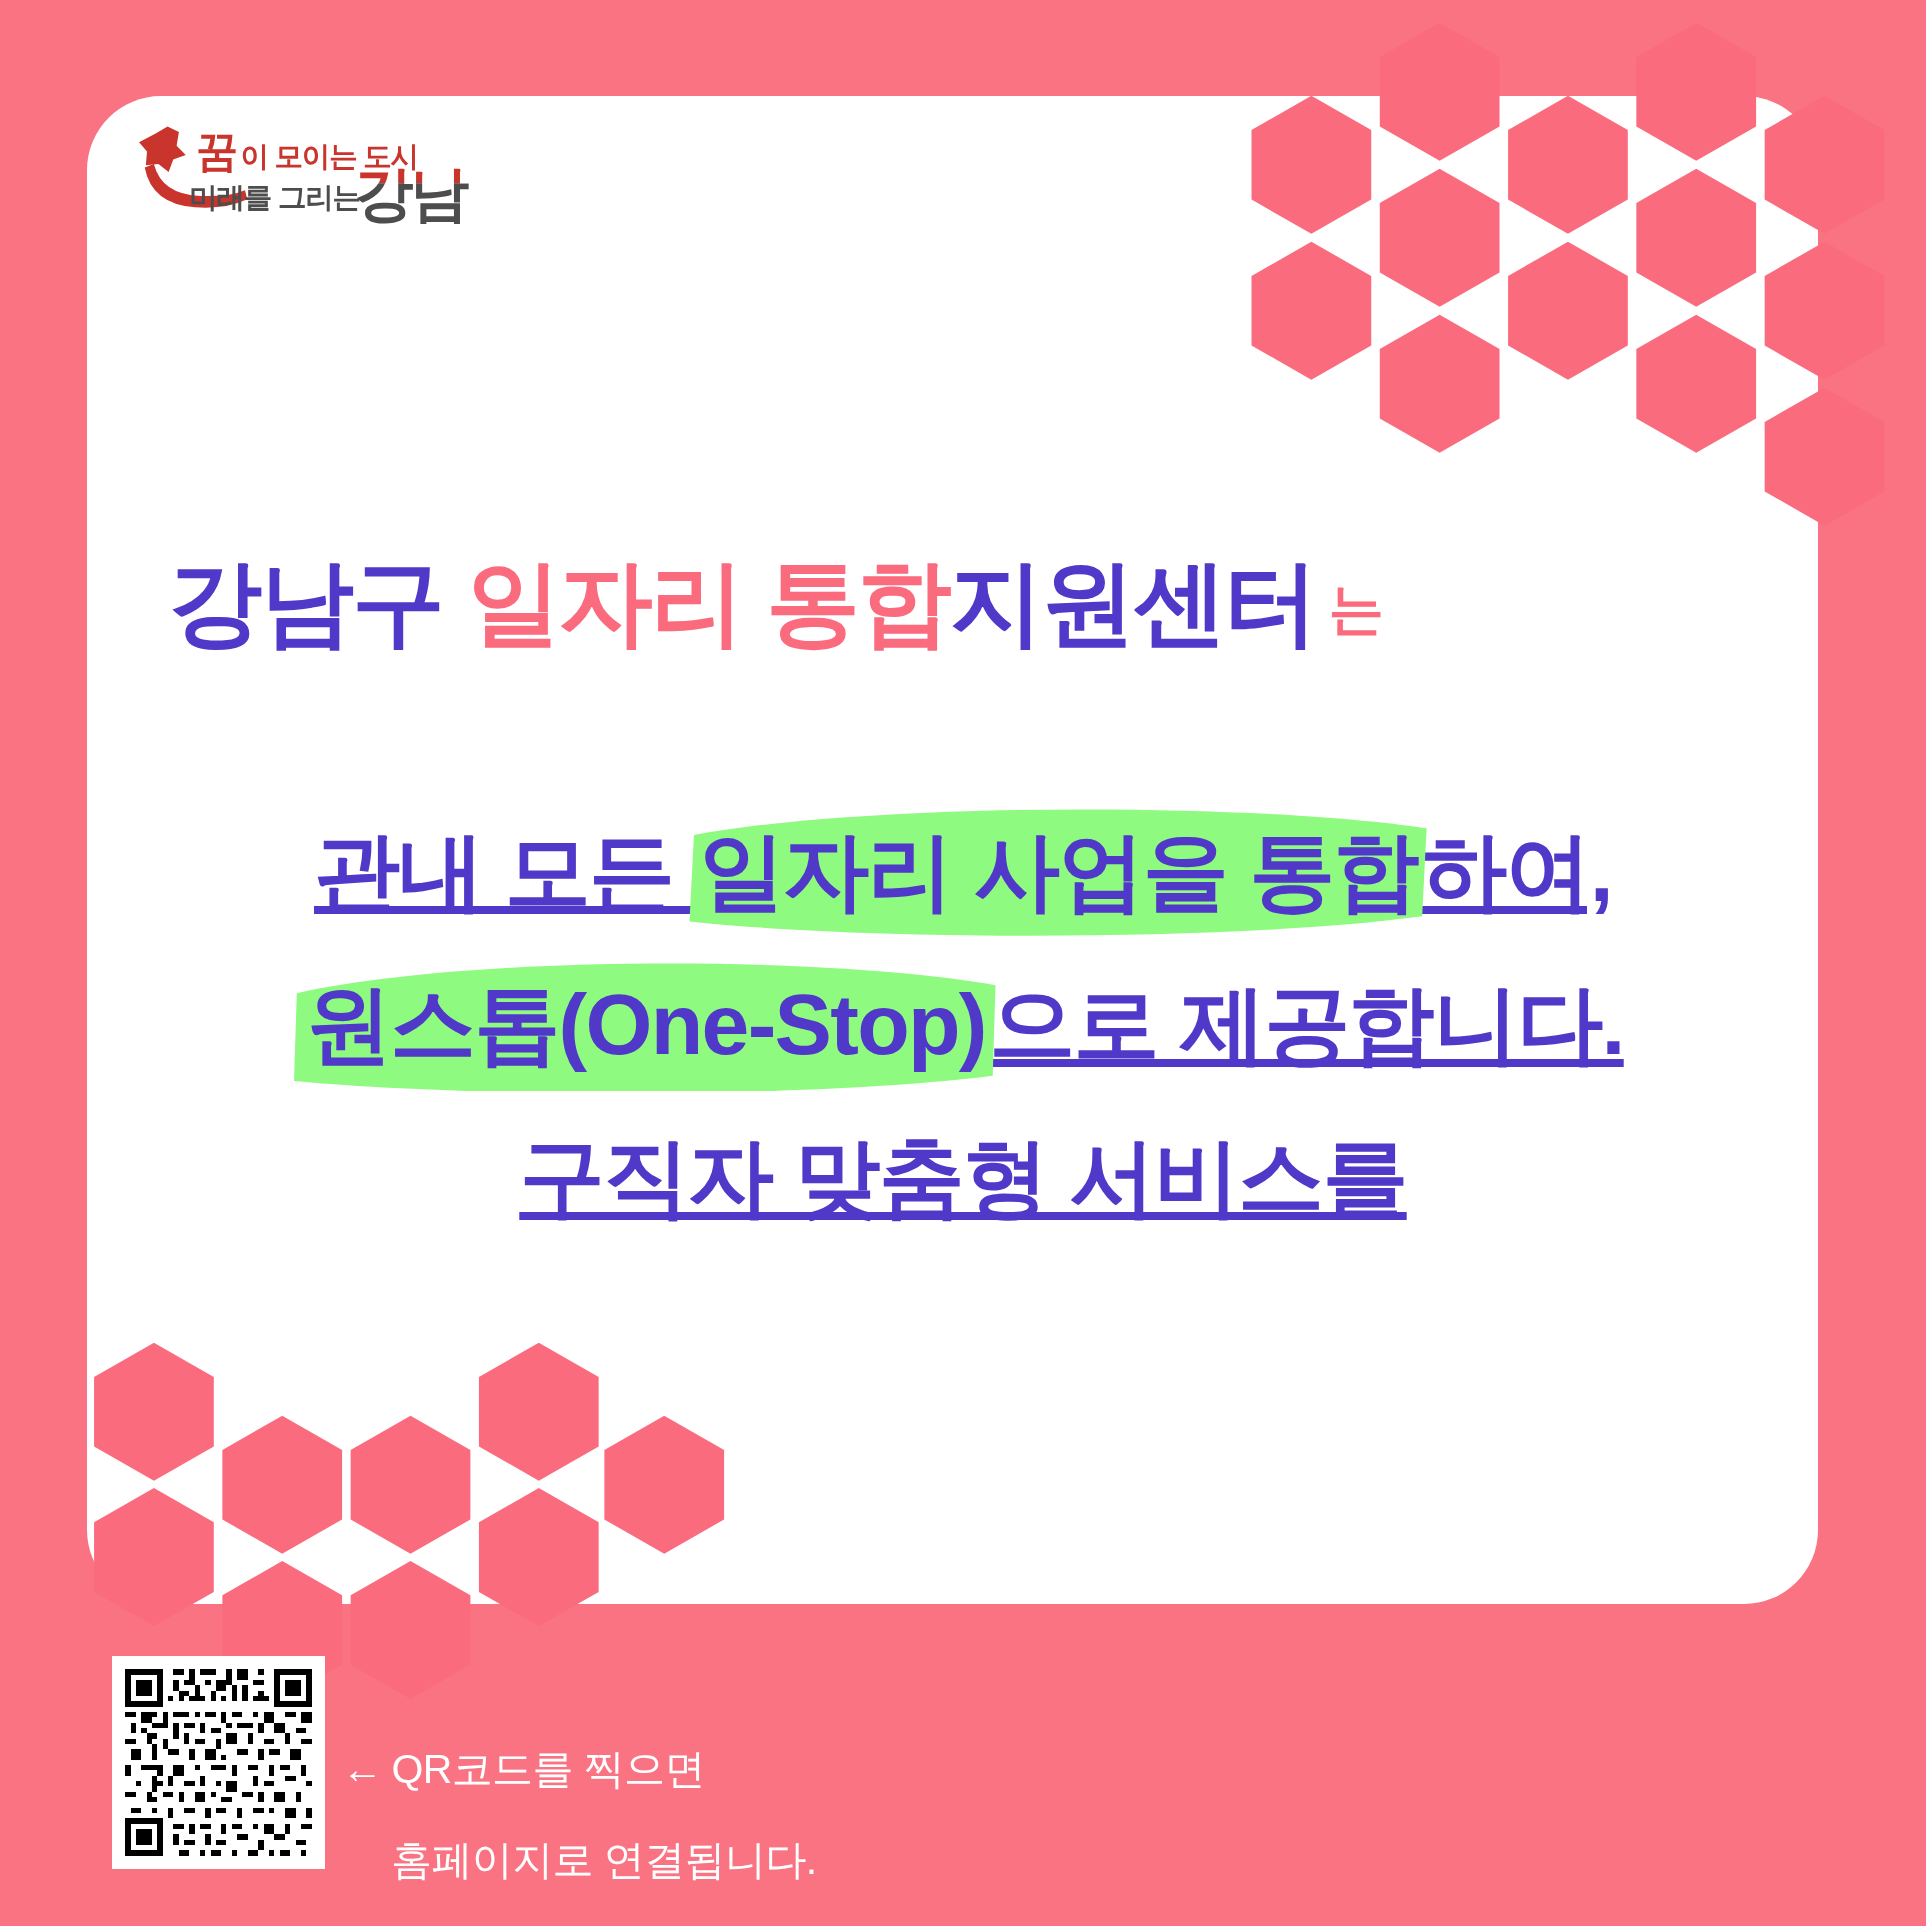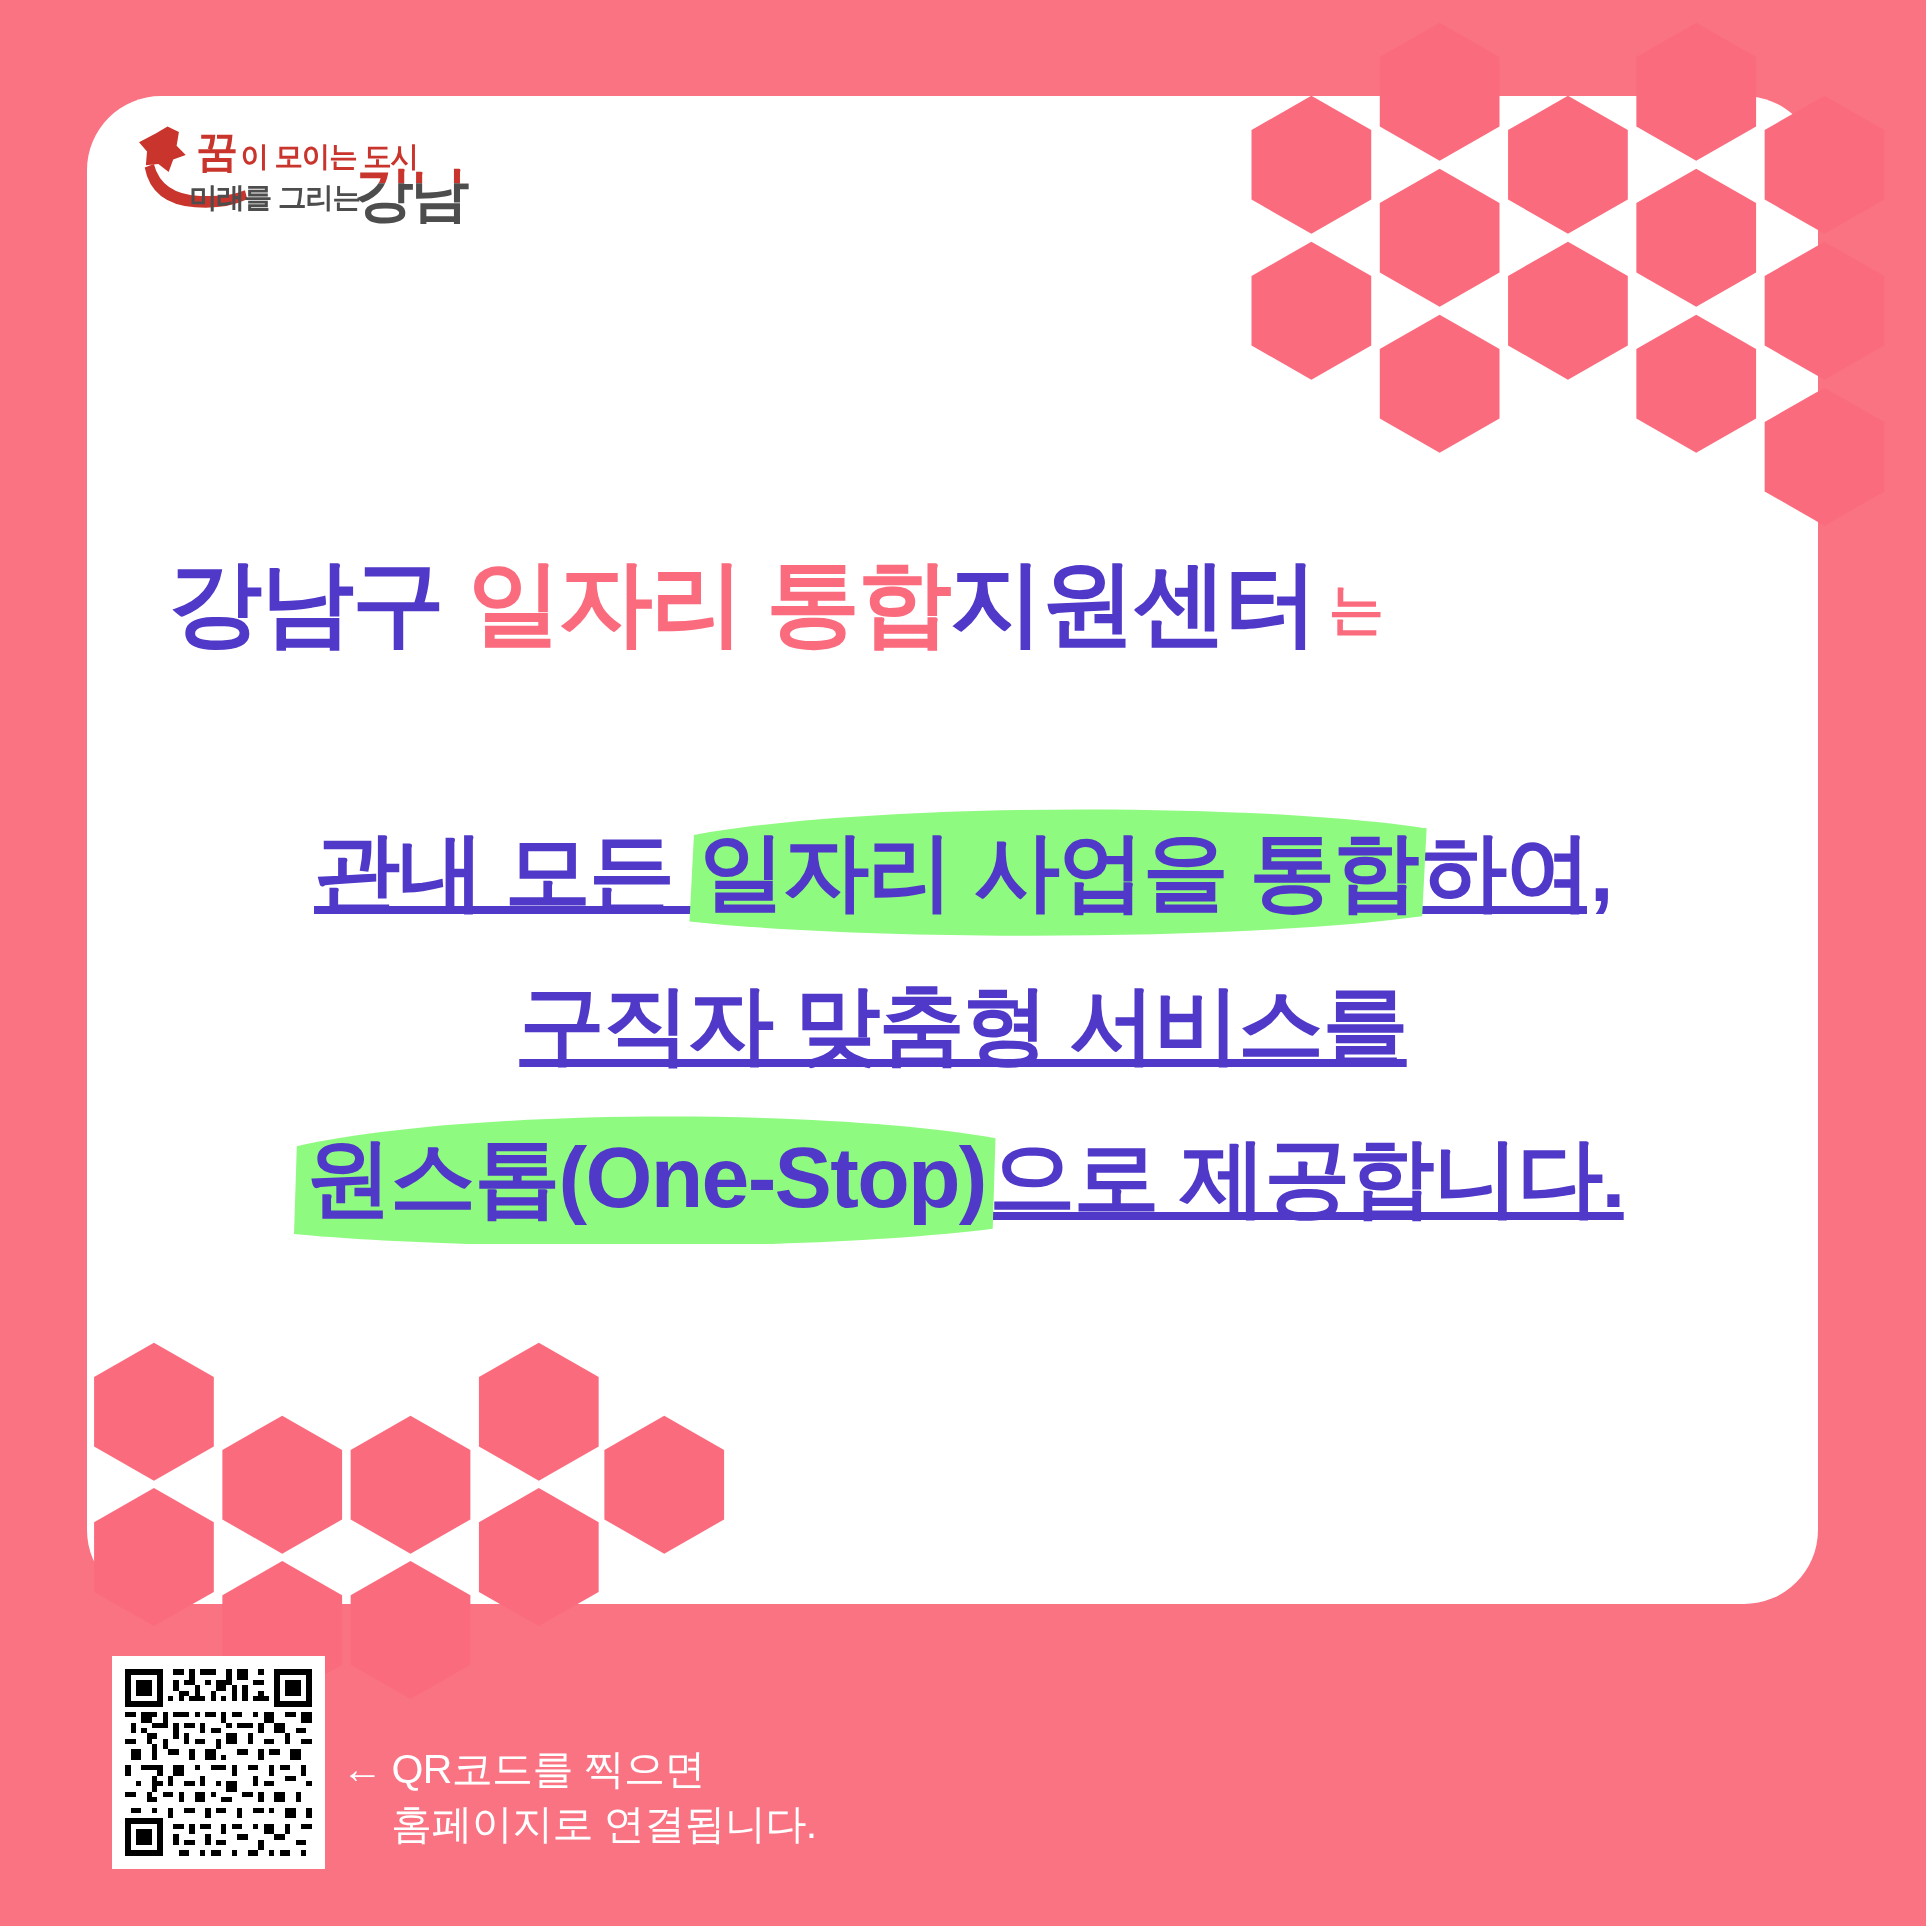--- a/index.html
+++ b/index.html
@@ -122,21 +122,21 @@
     left: 342px;
     top: 1742px;
     color: #ffffff;
     font-size: 41px;
     line-height: 55px;
     font-weight: 400;
     letter-spacing: -0.6px;
     white-space: nowrap;
   }
   .qr-caption .arrow { margin-right: 9px; }
-  .qr-caption .cap-line2 { padding-left: 49px; }
+  .qr-caption .cap-line2 { padding-left: 49px; margin-top: 36px; }
 </style>
 </head>
 <body>
 
 <div id="poster">
 
   <div class="card"></div>
 
   <div class="hexlayer">
     <svg viewBox="0 0 3378 3378" xmlns="http://www.w3.org/2000/svg">
@@ -210,29 +210,29 @@
 
     <div class="body-line">
       <span>관내 모든 </span><span class="hl"><span class="hl-band">
               <svg viewBox="0 0 1000 200" preserveAspectRatio="none" xmlns="http://www.w3.org/2000/svg">
                 <path fill="#8ffa80" d="M8,44 C250,-6 760,-6 996,34 L990,168 C740,206 250,206 2,176 Z"></path>
               </svg>
           </span><span class="hl-text">일자리 사업을 통합</span></span><span>하여,</span>
     </div>
 
     <div class="body-line">
-      <span>구직자 맞춤형 서비스를</span>
-    </div>
-
-    <div class="body-line">
       <span class="hl"><span class="hl-band">
               <svg viewBox="0 0 1000 200" preserveAspectRatio="none" xmlns="http://www.w3.org/2000/svg">
                 <path fill="#8ffa80" d="M4,52 C260,-8 770,-4 998,40 L994,178 C730,214 230,210 0,186 Z"></path>
               </svg>
           </span><span class="hl-text">원스톱(One-Stop)</span></span><span>으로 제공합니다.</span>
+    </div>
+
+    <div class="body-line">
+      <span>구직자 맞춤형 서비스를</span>
     </div>
 
   </div>
 
   <div class="qr">
     <svg viewBox="0 0 37 37" shape-rendering="crispEdges" xmlns="http://www.w3.org/2000/svg">
       <rect width="37" height="37" fill="#ffffff"></rect>
       <g fill="#000000">
 
         <rect x="1" y="1" width="7" height="1"></rect>

